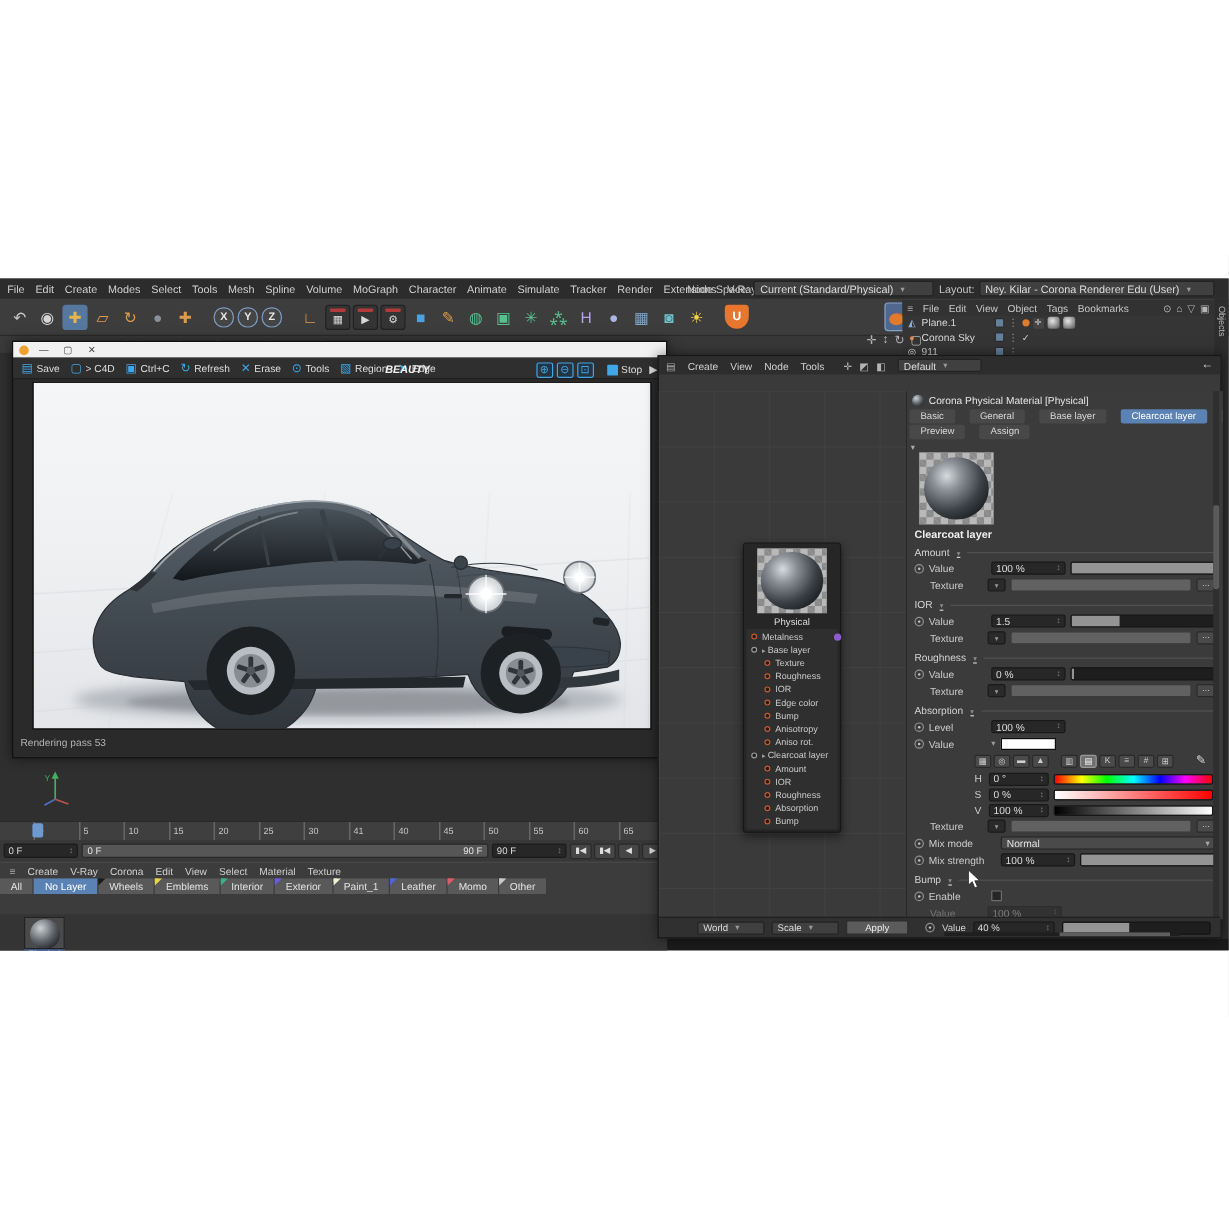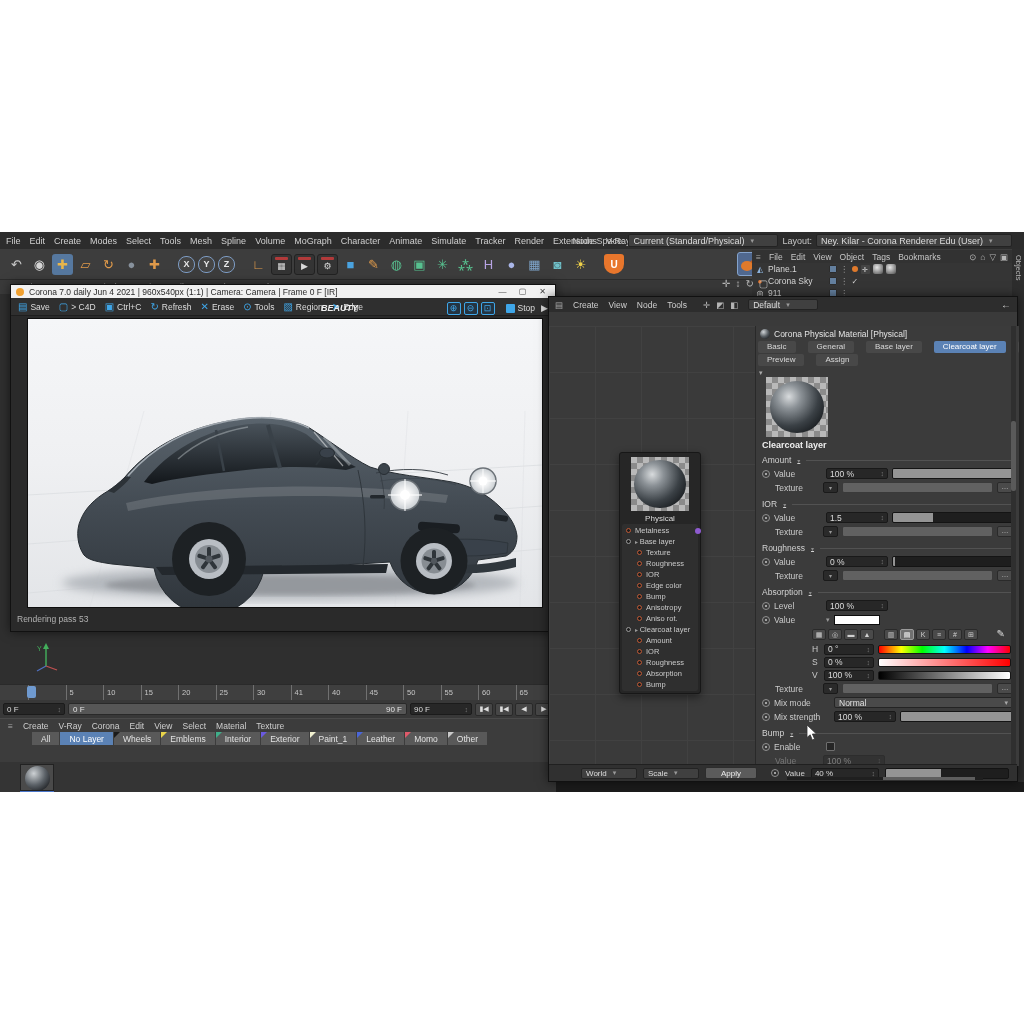--- a/index.html
+++ b/index.html
@@ -68,21 +68,21 @@
 .tick{width:37.5px;flex:none;font-size:7.5px;color:#c6c6c6;border-left:1px solid #707070;padding:3px 0 0 3px}
 .phead{position:absolute;left:27px;top:2px;width:9px;height:12px;background:#6f9ad0;border-radius:2px}
 #rangerow{position:absolute;left:0;top:468px;width:556px;height:18px;background:#383838;display:flex;align-items:center;gap:3px;padding:0 3px;z-index:2}
 .spinbx{width:62px;height:12px;background:#272727;border:1px solid #1b1b1b;border-radius:2px;color:#ddd;font-size:8px;display:flex;align-items:center;padding:0 3px;flex:none}
 .spinbx::after{content:"↕";margin-left:auto;color:#777;font-size:7px}
 .rtrack{flex:1;height:12px;background:#565656;border:1px solid #292929;border-radius:2px;display:flex;align-items:center;justify-content:space-between;padding:0 4px;font-size:8px;color:#e5e5e5}
 .tbtn{width:18px;height:13px;background:#464646;border:1px solid #292929;border-radius:2px;color:#ddd;font-size:7px;display:flex;align-items:center;justify-content:center;flex:none}
 
 #mm{position:absolute;left:0;top:486px;width:556px;height:64px;background:#3c3c3c;border-top:1px solid #4a4a4a;z-index:2}
 #mmMenu{height:13px;display:flex;align-items:center;gap:10px;padding:0 8px;font-size:8.5px;color:#cfcfcf}
-#mmLayers{height:30px;display:flex;padding-left:32px}
+#mmLayers{height:30px;display:flex;padding-left:0}
 .layer{height:13px;display:flex;align-items:center;padding:0 9px;background:#595959;margin-right:1px;font-size:8.5px;color:#e2e2e2;position:relative}
 .layer.selected{background:#5b82b5;color:#fff}
 .layer::before{content:"";position:absolute;left:0;top:0;border:3.5px solid transparent;border-top-color:var(--c,transparent);border-left-color:var(--c,transparent)}
 #mmContent{position:relative;height:38px;background:#343434}
 .mthumb{position:absolute;left:20px;top:2px;width:34px;height:36px}
 .mball{width:34px;height:27px;background:#4a4a4a;position:relative;border:1px solid #222;overflow:hidden}
 .mball::after{content:"";position:absolute;left:4px;top:1px;width:25px;height:25px;border-radius:50%;background:radial-gradient(circle at 35% 30%,#cdd1d4,#5c6268 48%,#17191c 88%)}
 .mlabel{height:9px;background:#4a76c9;color:#fff;font-size:7px;text-align:center;line-height:9px}
 #statusbar{position:absolute;left:0;top:550px;width:1024px;height:10px;background:#1b1b1b}
 
@@ -314,21 +314,20 @@
       <span class="dots"></span>
     </div>
   </div>
   <div id="sidetab">
     <span class="vtext">Objects</span>
   </div>
 
   <div id="vfb" class="win">
     <div class="wtitle">
       <span class="wlogo" style="background:#f0a030"></span>
-      <span class="wttl">Corona 7.0 daily Jun 4 2021 | 960x540px (1:1) | Camera: Camera | Frame 0 F [IR]</span>
       <span class="wbtn wmin"></span>
       <span class="wbtn wmax"></span>
       <span class="wbtn wcls"></span>
     </div>
     <div id="vfbbar">
 
     <span class="vfb-btn">
           <i class="bi">▤</i>
           <span>Save</span>
         </span>

